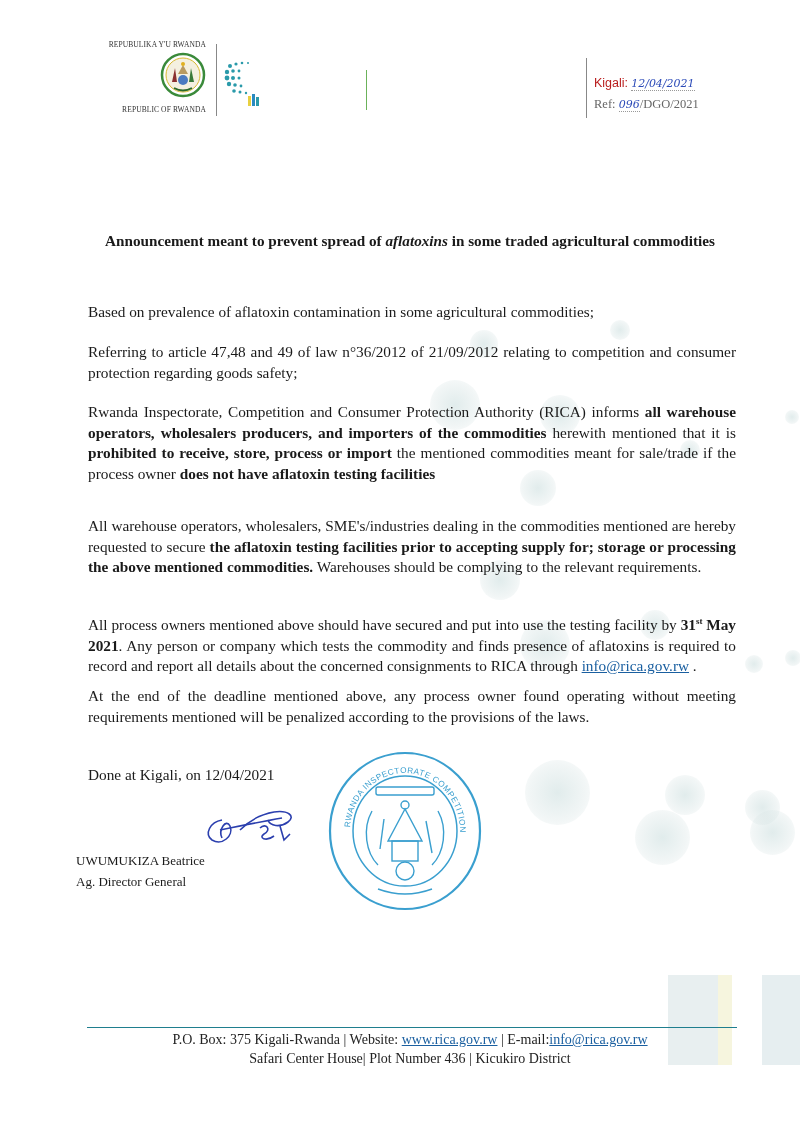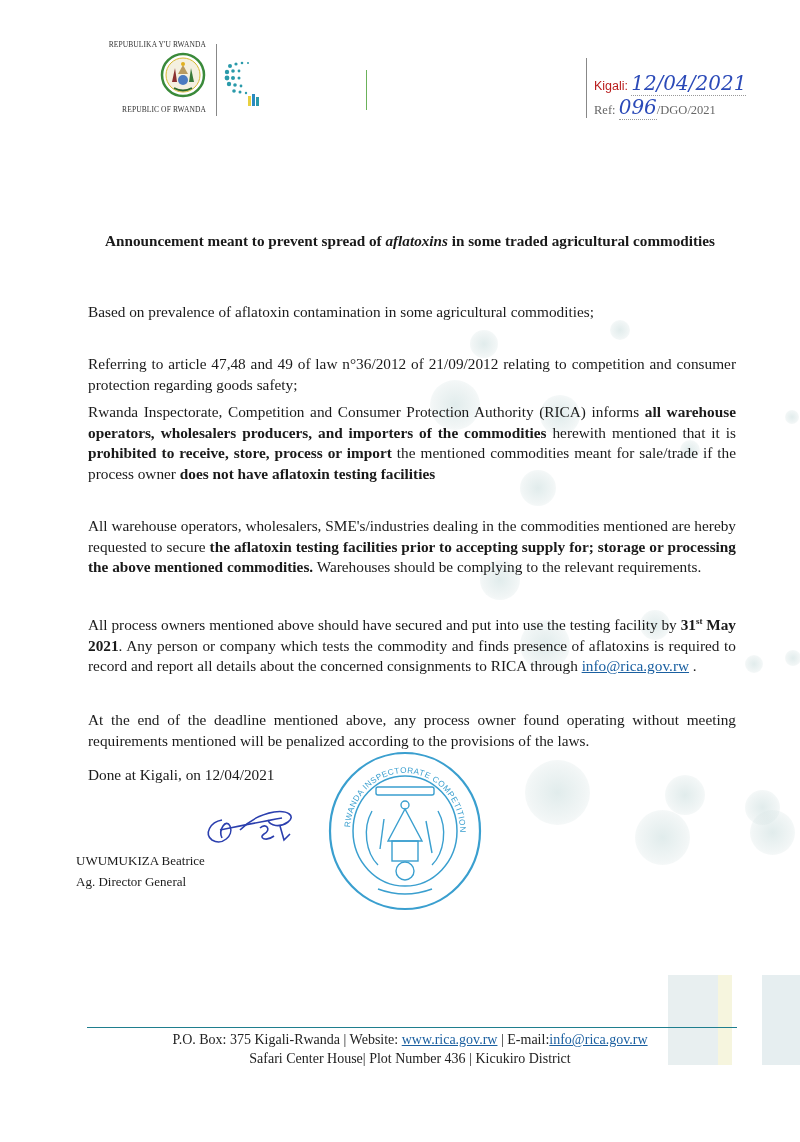--- a/index.html
+++ b/index.html
@@ -19,37 +19,37 @@
   .rw-emblem { width: 46px; height: 46px; margin: 3px auto 3px; }
   .vsep1 { position: absolute; left: 116px; top: 6px; width: 1px; height: 72px; background: #888; }
   .rica-logo { position: absolute; left: 122px; top: 18px; width: 170px; height: 50px; }
   .rica-word { position: absolute; left: 40px; top: -3px; font-family: "Liberation Sans", sans-serif; font-weight: 700; font-size: 50px; letter-spacing: -1px; color: #6bb25a; line-height: 52px; }
   .rica-sep { position: absolute; left: 266px; top: 32px; width: 1px; height: 40px; background: #6bb25a; }
   .rica-tag { position: absolute; left: 271px; top: 31px; font-family: "Liberation Sans", sans-serif; font-size: 12.5px; line-height: 13.5px; color: #5aa84a; }
   .vsep2 { position: absolute; left: 486px; top: 20px; width: 1px; height: 60px; background: #888; }
   .ref-block { position: absolute; left: 494px; top: 35px; font-size: 12.5px; color: #555; line-height: 21px; }
   .ref-block .lbl { font-family: "Liberation Sans", sans-serif; color: #b91c1c; }
   .ref-block .lbl-serif { font-family: "Liberation Serif", serif; color: #666; }
-  .hand { font-family: "DejaVu Serif", serif; font-style: italic; color: #2b4ab8; font-size: 20px; margin-top: 20px; }
+  .hand { font-family: "DejaVu Serif", serif; font-style: italic; color: #2b4ab8; font-size: 11px; margin-top: 20px; }
   .dots { border-bottom: 1px dotted #999; }
 
   
   .title { position: absolute; top: 230px; left: 100px; width: 620px; text-align: center; font-weight: 700; font-size: 15.2px; line-height: 22px; }
   .title i { font-style: italic; }
 
   
   .para { position: absolute; left: 88px; width: 648px; font-size: 15.3px; line-height: 20.5px; text-align: justify; }
   .para b { font-weight: 700; }
   .para a, .footer a { color: #1a5fa0; text-decoration: underline; }
   .p1 { top: 302px; }
-  .p2 { top: 342px; margin-top: 12px; }
+  .p2 { top: 342px; }
   .p3 { top: 402px; }
   .p4 { top: 516px; }
   .p5 { top: 611px; }
-  .p6 { top: 710px; }
+  .p6 { top: 686px; }
   .done { position: absolute; top: 766px; left: 88px; font-size: 15.3px; }
   .signature { position: absolute; top: 800px; left: 200px; width: 110px; height: 50px; }
   .signer { position: absolute; top: 850px; left: 76px; font-weight: 400; font-size: 13px; line-height: 21px; }
   .stamp { position: absolute; top: 749px; left: 326px; width: 158px; height: 165px; }
 
   
   .footer-rule { position: absolute; top: 1027px; left: 87px; width: 650px; height: 1px; background: #1f7e8e; }
   .footer { position: absolute; top: 1030px; left: 90px; width: 640px; text-align: center; font-size: 14px; line-height: 19px; color: #222; }
 </style>
 </head>

